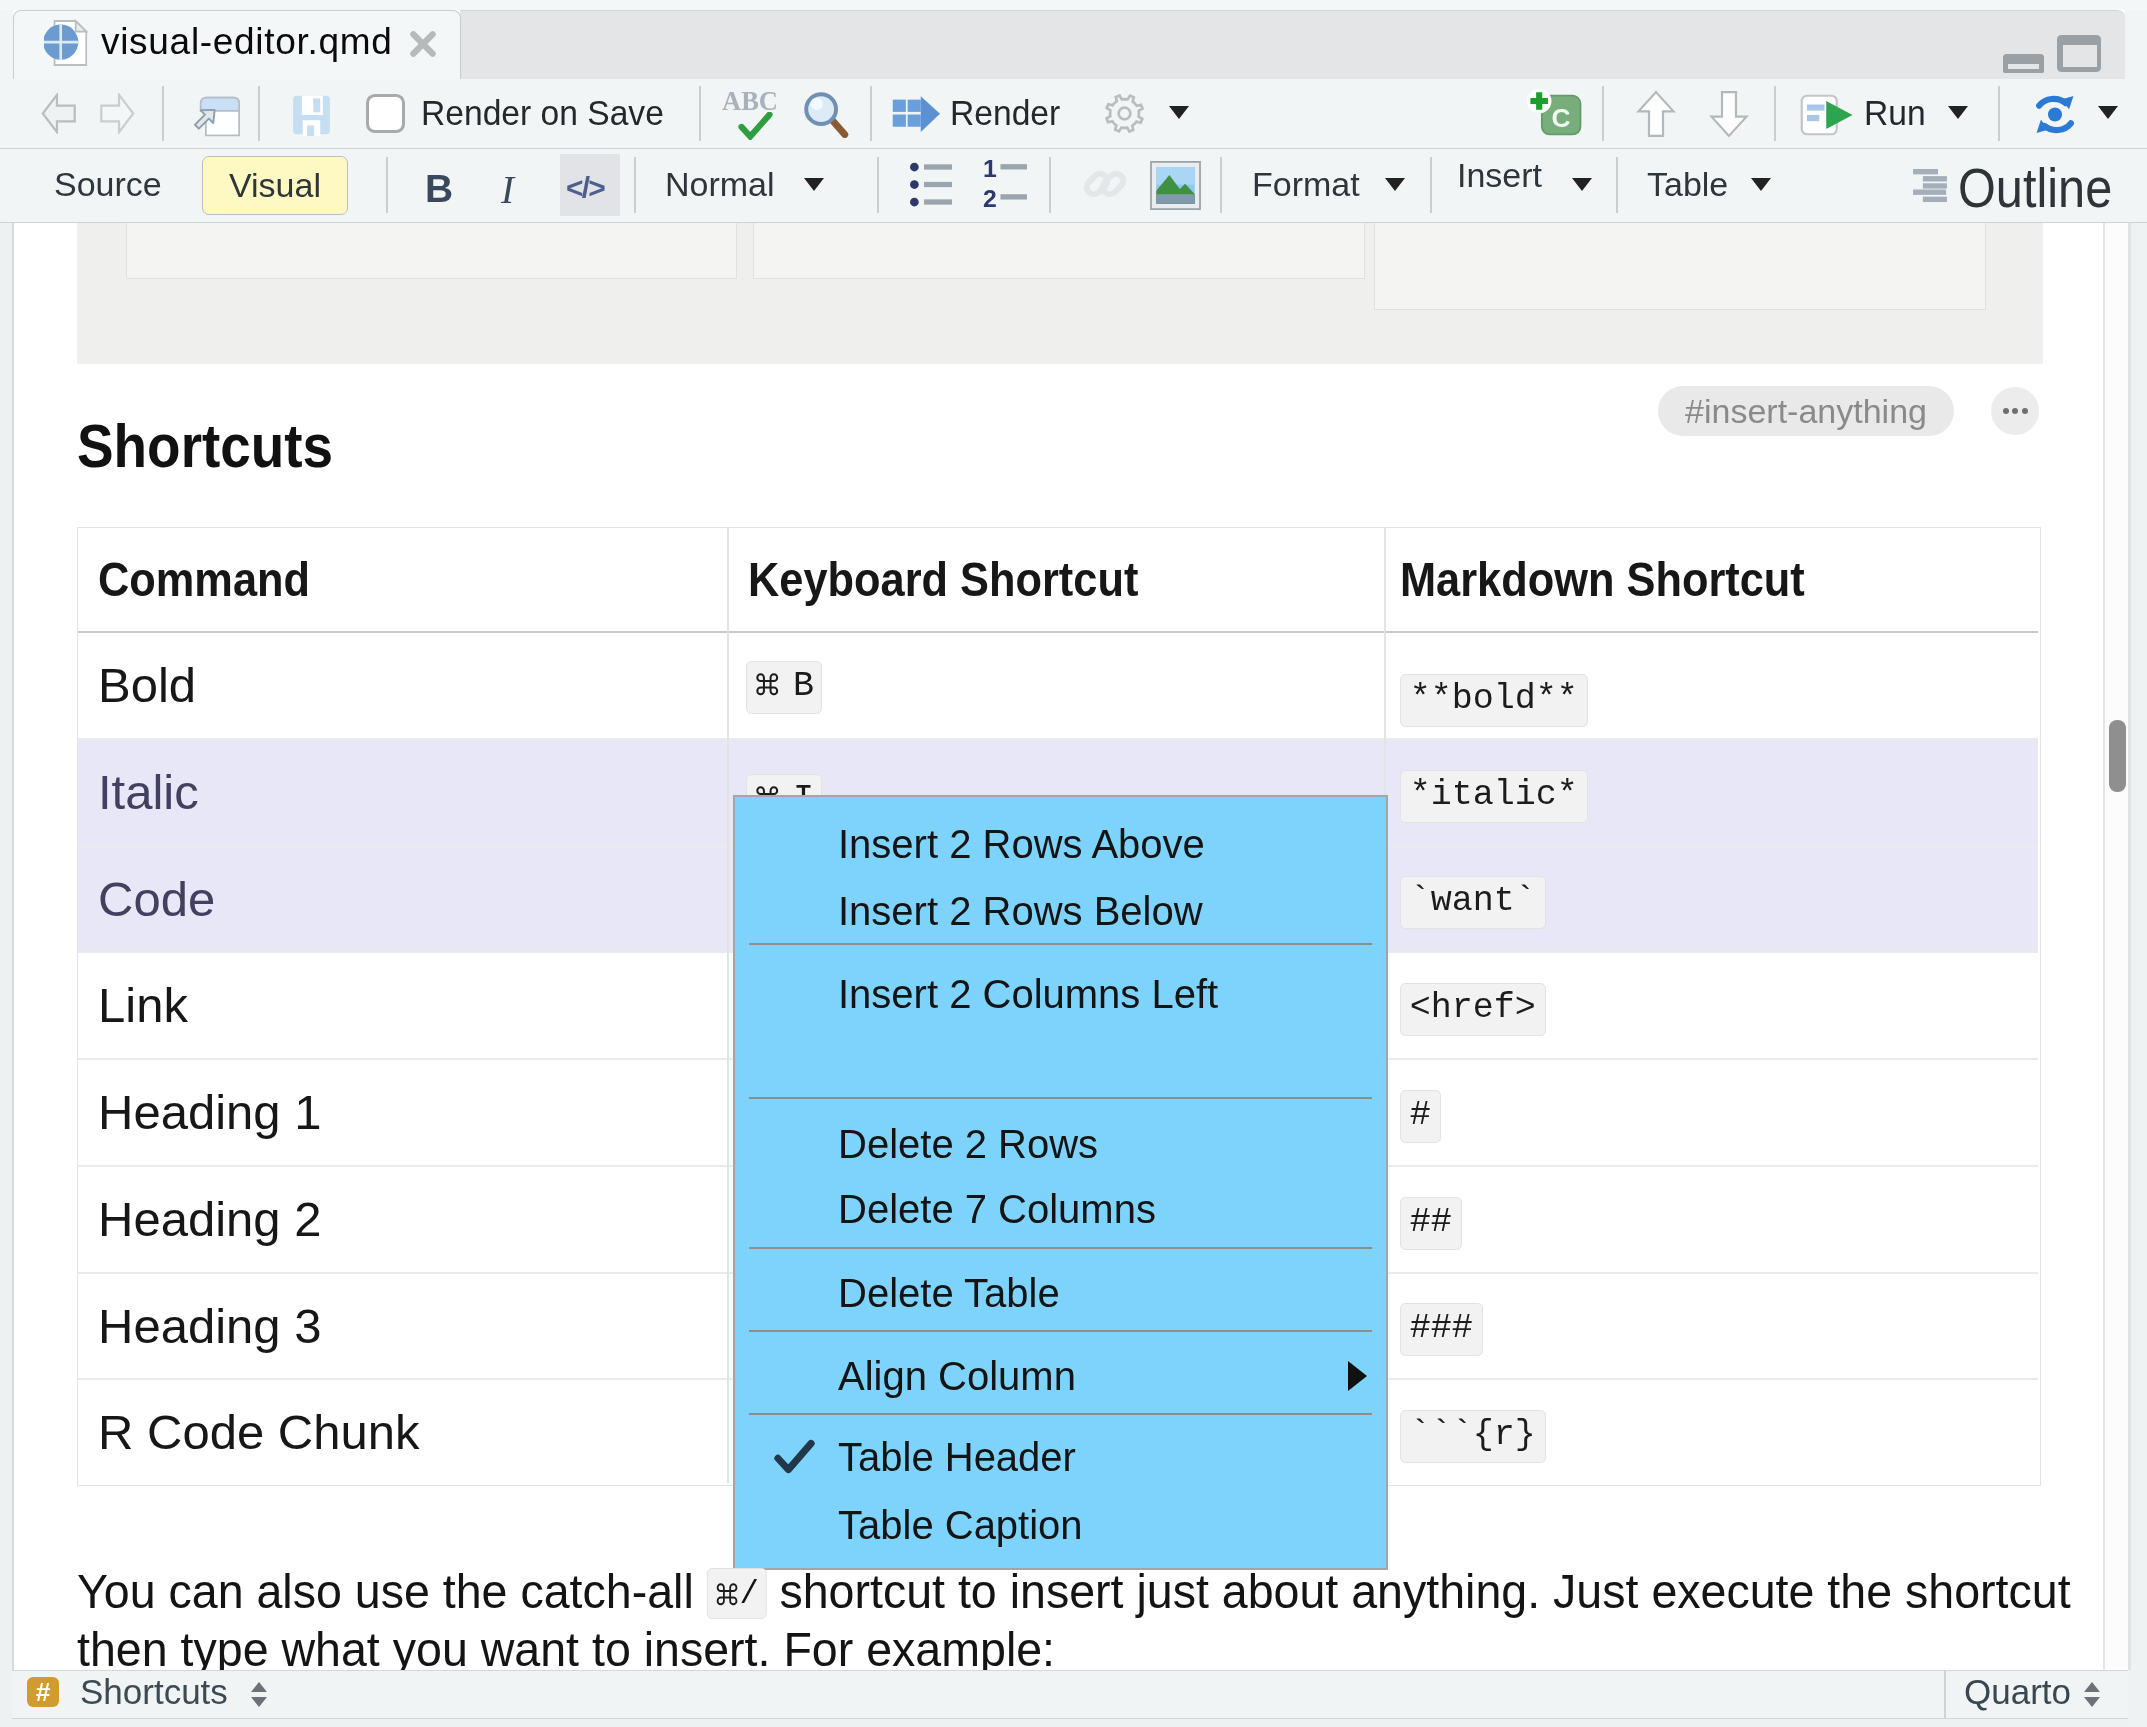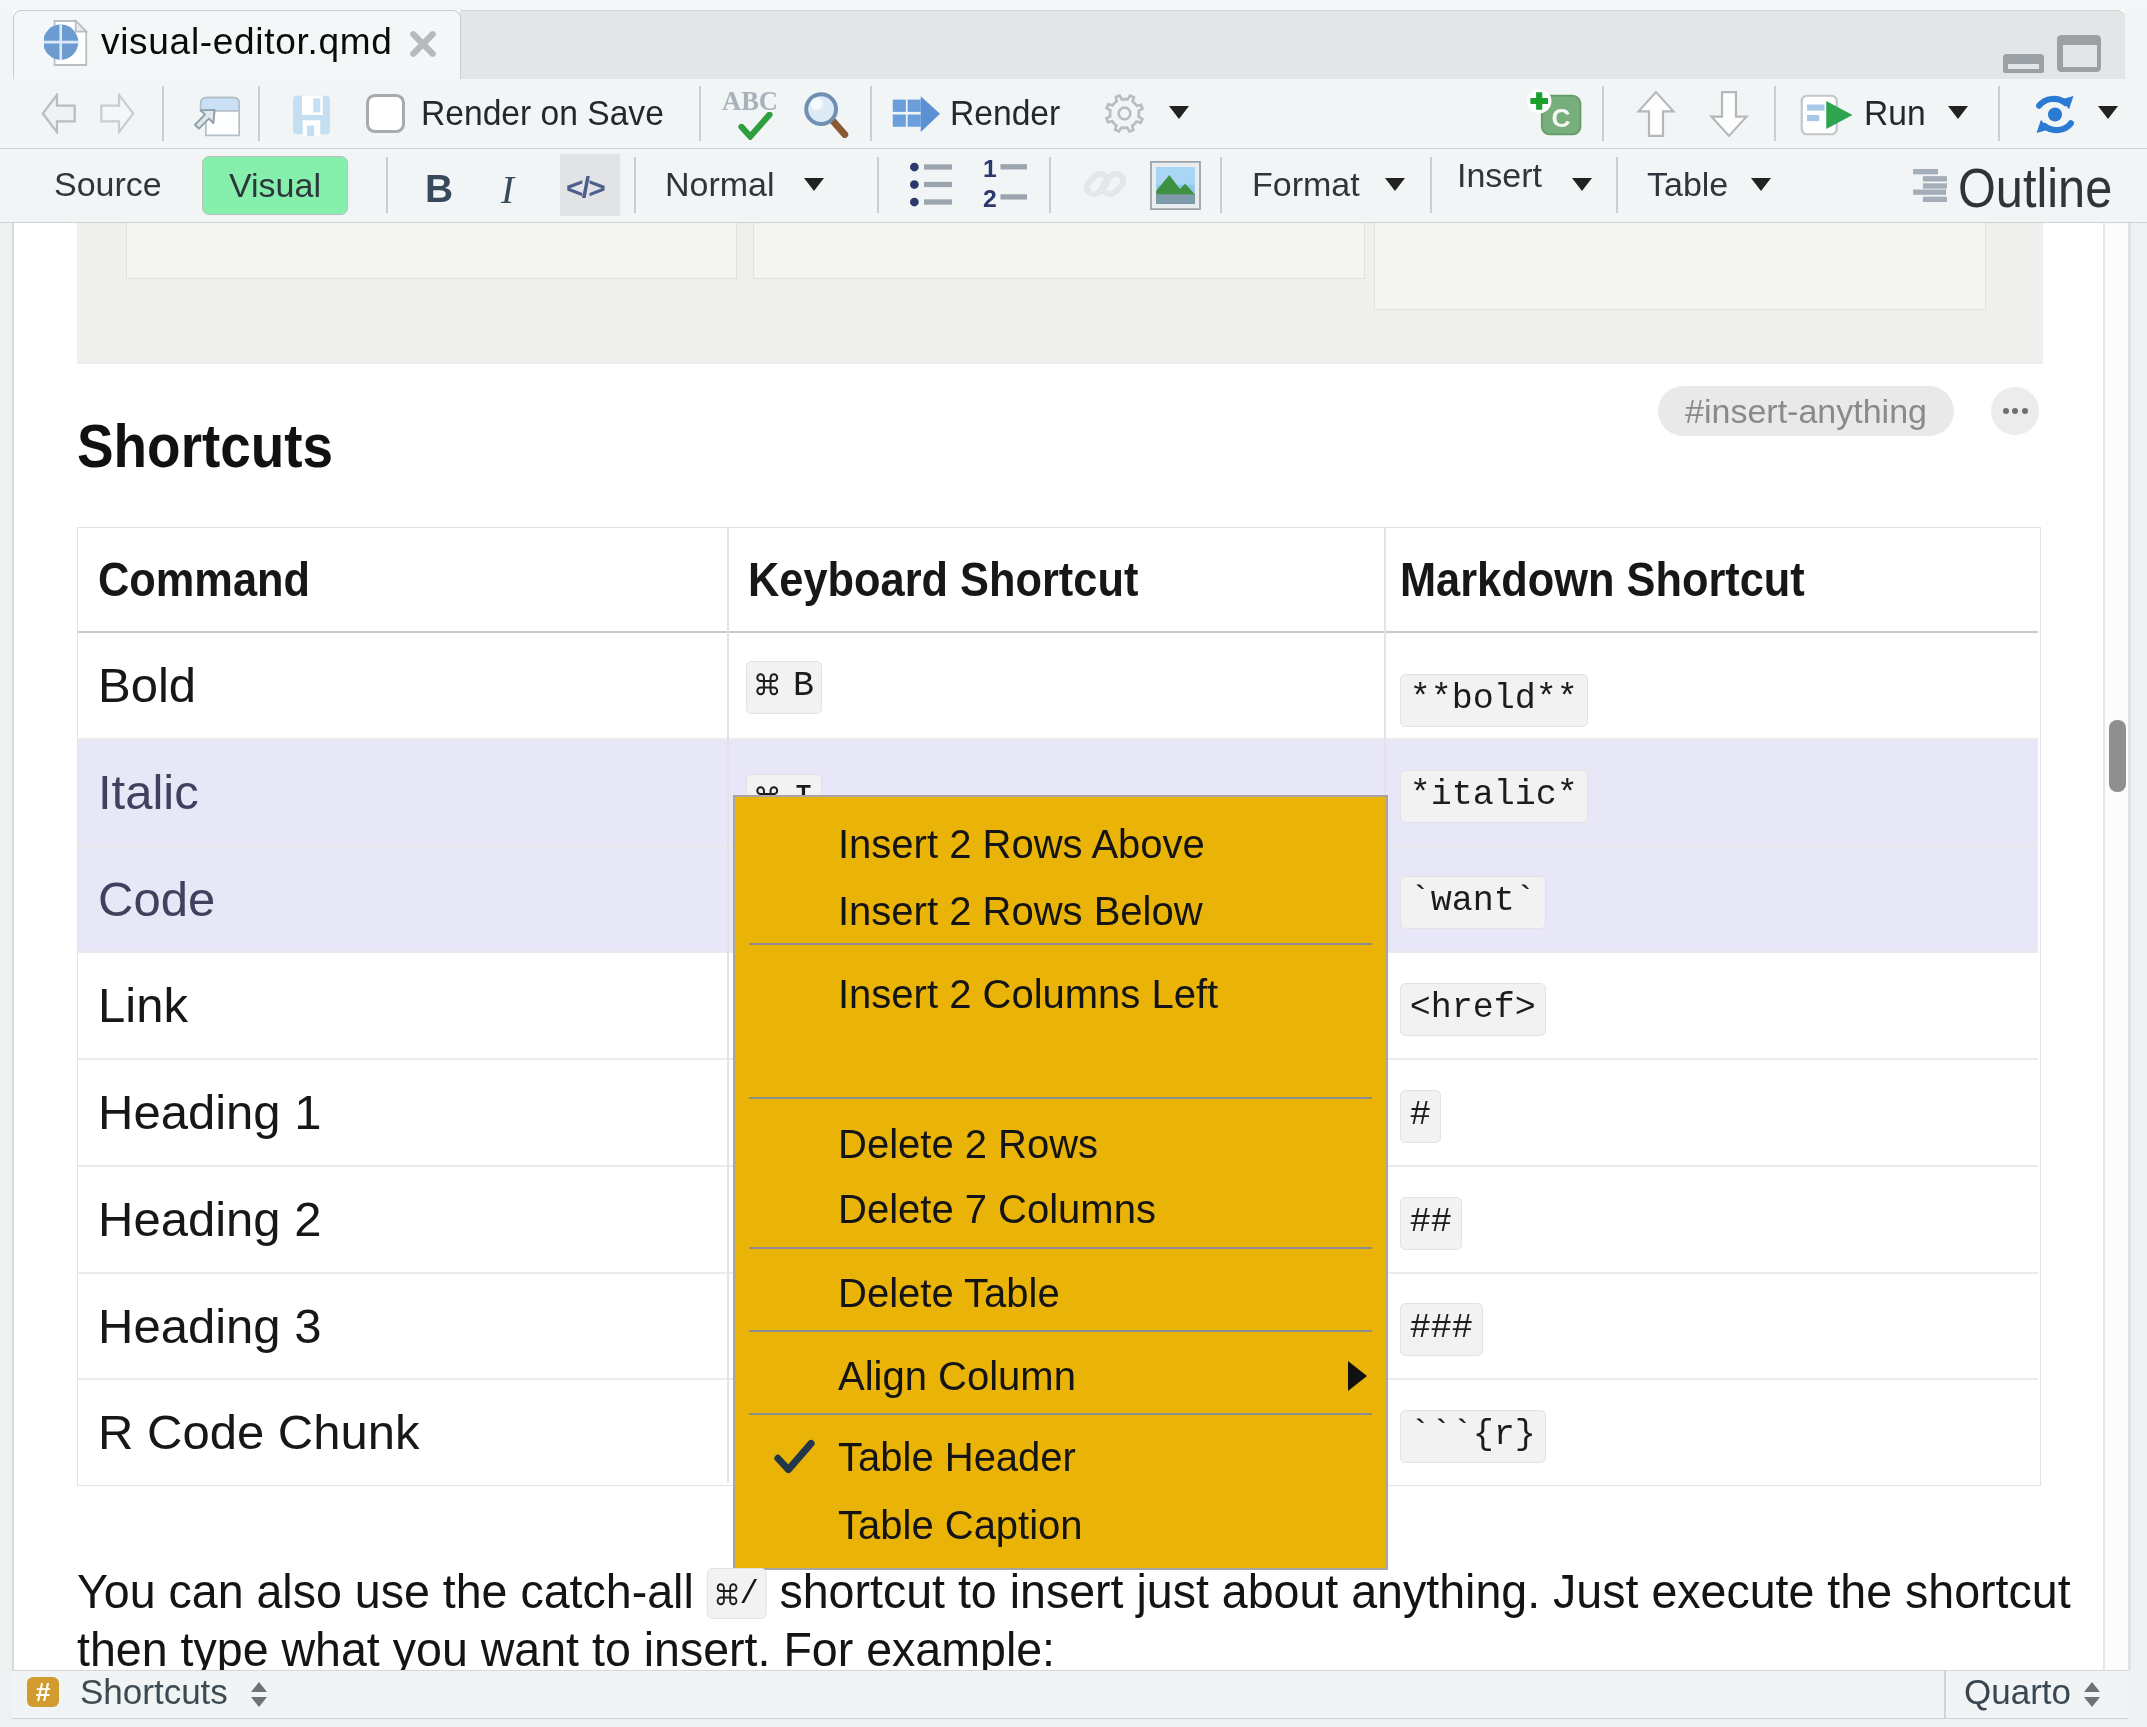--- a/index.html
+++ b/index.html
@@ -112,21 +112,21 @@
  <circle cx="25" cy="23" r="8" fill="#2b7bd4"></circle>
  <path d="M7 13 a20 18 0 0 1 30 -3" fill="none" stroke="#2b7bd4" stroke-width="7" stroke-linecap="round"></path>
  <path d="M43 33 a20 18 0 0 1 -30 3" fill="none" stroke="#2b7bd4" stroke-width="7" stroke-linecap="round"></path>
  <path d="M46 2 L41 17 L32 6 Z" fill="#2b7bd4"></path>
  <path d="M4 44 L9 29 L18 40 Z" fill="#2b7bd4"></path>
 </svg>
 <div class="tri" style="left:2098px;top:106px;"></div>
 
 <div class="abs" style="left:0;top:149px;width:2147px;height:74px;background:#f2f5f6;border-bottom:1.8px solid #ccd3d5;"></div>
 <div class="lbl2" style="left:54px;top:167px;text-align:right;">Source</div>
-<div class="abs" style="left:202px;top:156px;width:146px;height:59px;background:#86efac;border:1.8px solid #b9bfc2;border-radius:7px;color:#2e363c;font-size:34px;line-height:56px;text-align:center;">Visual</div>
+<div class="abs" style="left:202px;top:156px;width:146px;height:59px;background:#fef9c3;border:1.8px solid #b9bfc2;border-radius:7px;color:#2e363c;font-size:34px;line-height:56px;text-align:center;">Visual</div>
 <div class="sep2" style="left:386px;"></div>
 <div class="abs" style="left:425px;top:167px;font-size:39px;font-weight:bold;color:#39495c;">B</div>
 <div class="abs" style="left:501px;top:167px;font-size:39px;font-style:italic;font-family:'Liberation Serif',serif;color:#39495c;">I</div>
 <div class="abs" style="left:560px;top:154px;width:60px;height:62px;background:#e2e3e6;"></div>
 <div class="abs" style="left:566px;top:171px;font-size:30px;font-weight:bold;color:#4e5f8e;letter-spacing:-1.8px;">&lt;/&gt;</div>
 <div class="sep2" style="left:634px;"></div>
 <div class="lbl2" style="left:665px;top:167px;">Normal</div>
 <div class="tri" style="left:804px;top:178px;"></div>
 <div class="sep2" style="left:877px;"></div>
 <svg class="abs" style="left:910px;top:160px;" width="42" height="49" viewBox="0 0 48 56">
@@ -239,21 +239,21 @@
   <div class="kbd" style="left:1322px;top:146px;">**bold**</div>
   <div class="kbd" style="left:1322px;top:242px;">*italic*</div>
   <div class="kbd" style="left:1322px;top:348px;">`want`</div>
   <div class="kbd" style="left:1322px;top:455px;">&lt;href&gt;</div>
   <div class="kbd" style="left:1322px;top:562px;">#</div>
   <div class="kbd" style="left:1322px;top:669px;">##</div>
   <div class="kbd" style="left:1322px;top:775px;">###</div>
   <div class="kbd" style="left:1322px;top:882px;">```{r}</div>
 </div>
 
-<div class="abs" style="left:733px;top:795px;width:655px;height:775px;background:#eab308;border:2.6px solid #a5a5a5;">
+<div class="abs" style="left:733px;top:795px;width:655px;height:775px;background:#7dd3fc;border:2.6px solid #a5a5a5;">
   <div class="mitem" style="top:26.5px;">Insert 2 Rows Above</div>
   <div class="mitem" style="top:94px;">Insert 2 Rows Below</div>
   <div class="msep" style="top:146px;"></div>
   <div class="mitem" style="top:177px;">Insert 2 Columns Left</div>
   <div class="msep" style="top:300px;"></div>
   <div class="mitem" style="top:327px;">Delete 2 Rows</div>
   <div class="mitem" style="top:392px;">Delete 7 Columns</div>
   <div class="msep" style="top:450px;"></div>
   <div class="mitem" style="top:476px;">Delete Table</div>
   <div class="msep" style="top:533px;"></div>

